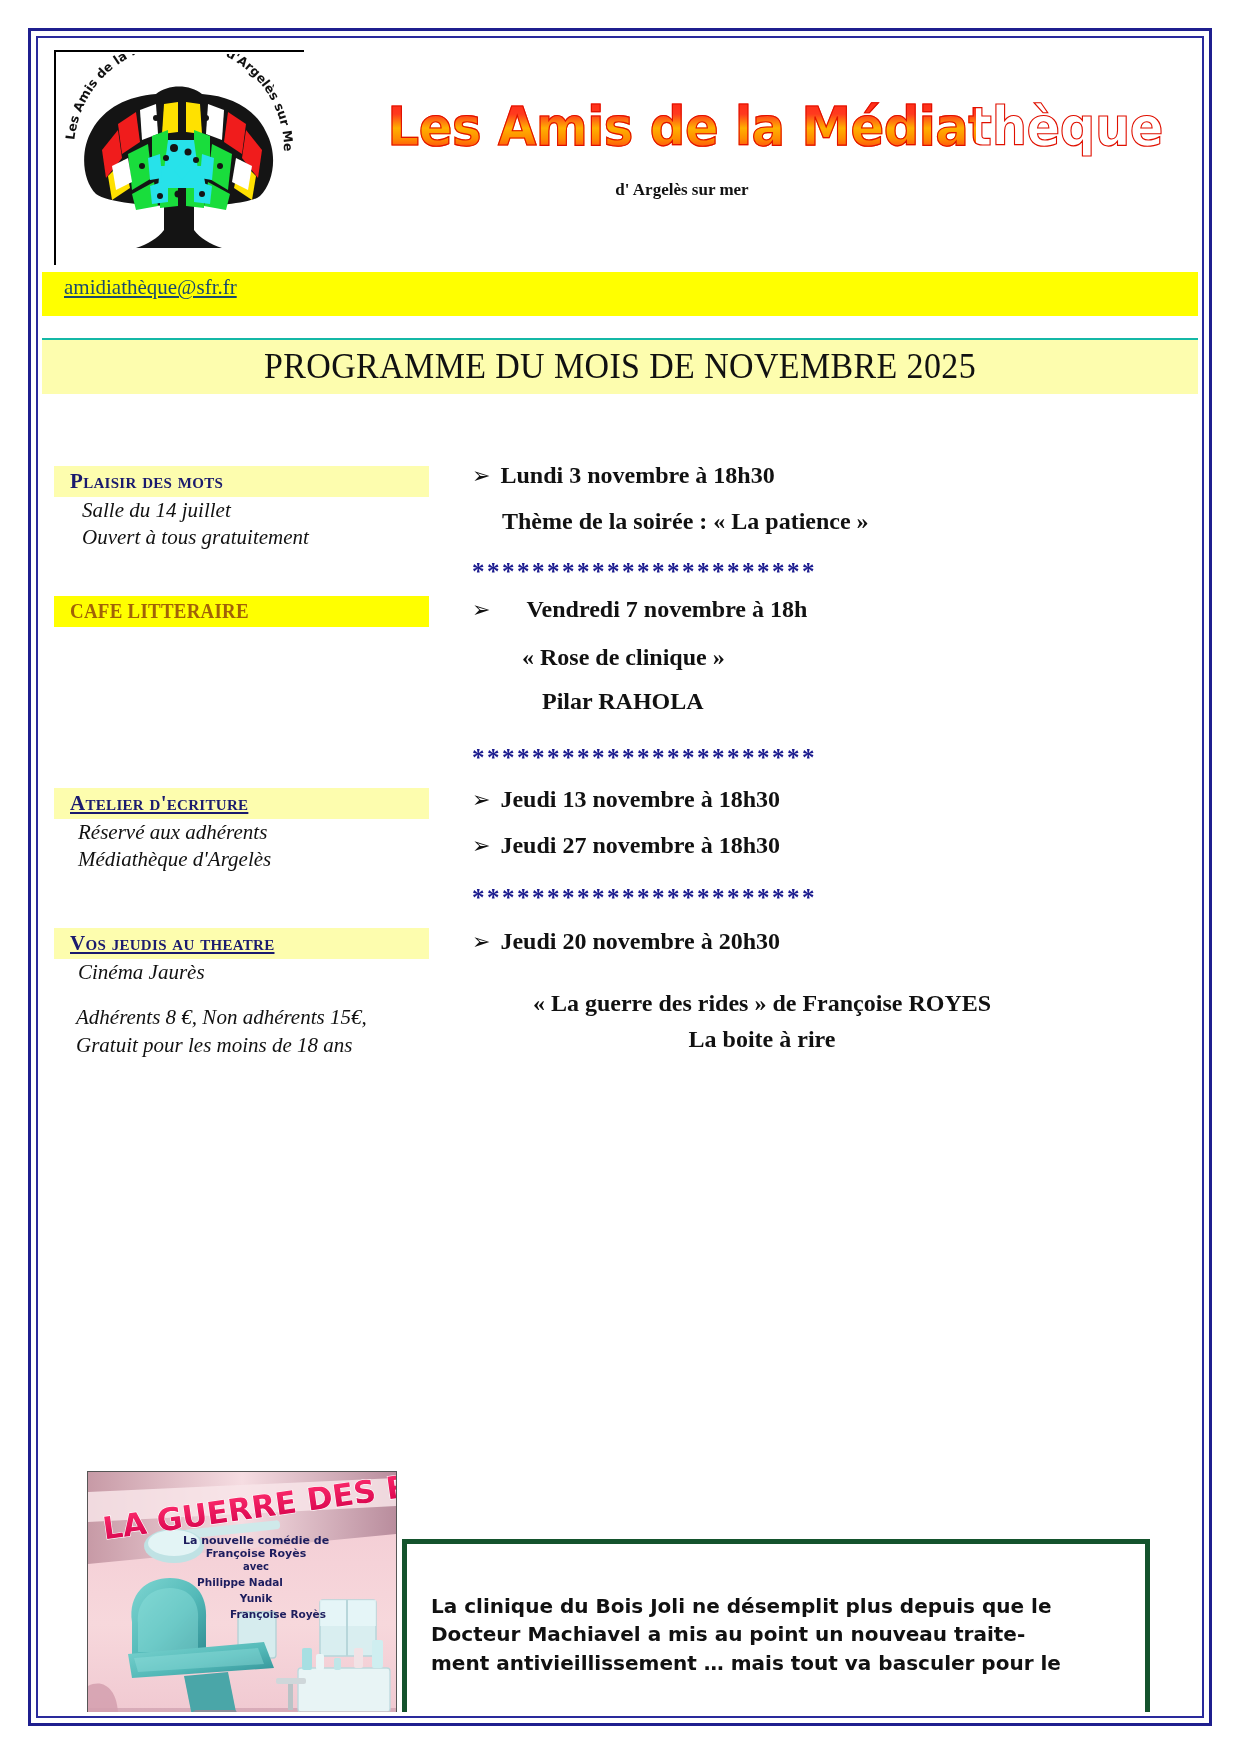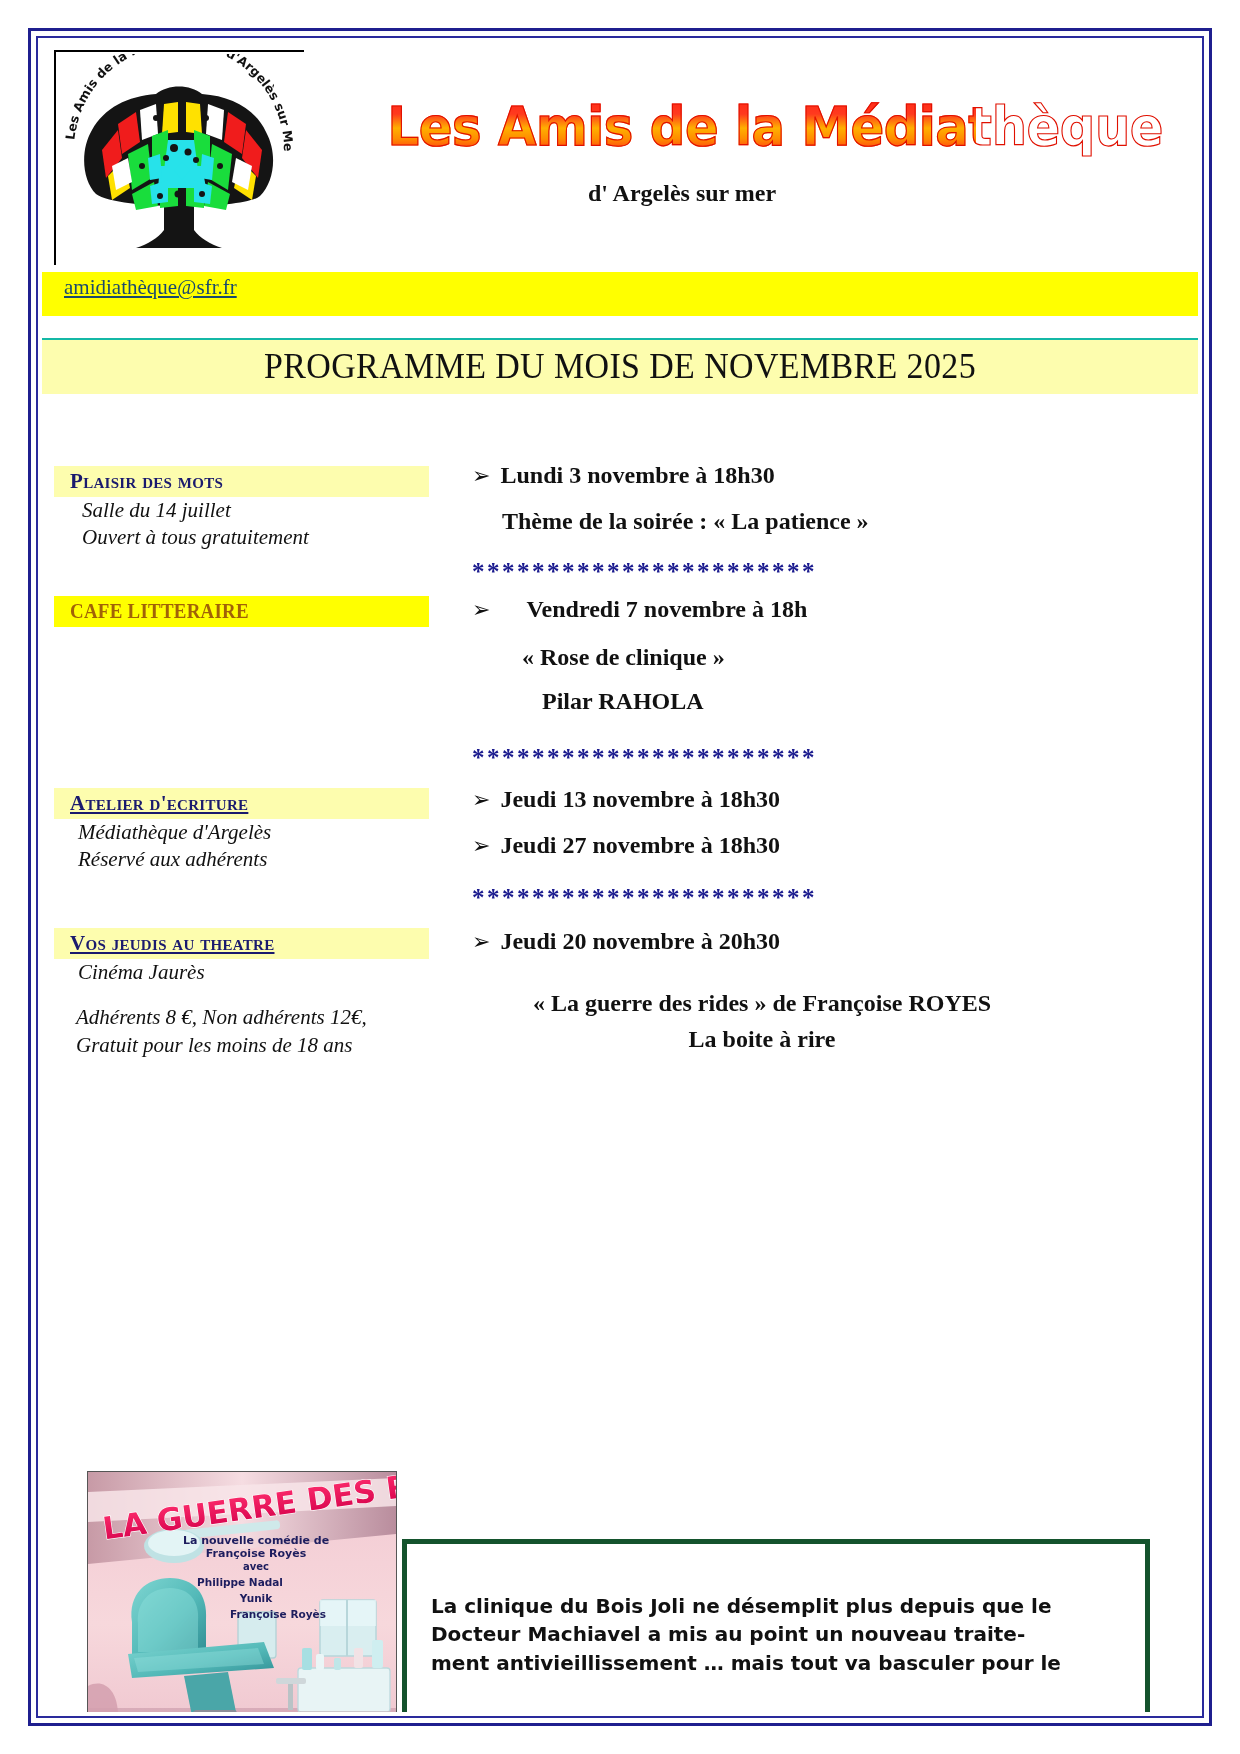--- a/index.html
+++ b/index.html
@@ -59,21 +59,21 @@
     -webkit-background-clip:text;
     background-clip:text;
     color:transparent;
     -webkit-text-stroke:1.2px #e01000;
     white-space:nowrap;
   }
   .brand-sub{
     margin-top:26px;
     font-family:"Liberation Serif", serif;
     font-weight:bold;
-    font-size:24px;
+    font-size:17px;
     color:#111;
   }
 
   
   .email-strip{
     position:relative;
     margin-top:2px;
     height:44px;
     background:#ffff00;
   }
@@ -302,39 +302,39 @@
         <span>« Rose de clinique »</span>
       </div>
       <div class="rt" style="top:222px;left:500px;">
         <span>Pilar RAHOLA</span>
       </div>
       <div class="stars" style="top:278px;">***********************</div>
 
       <div class="sec" style="top:322px;">
         <span class="sec-title pale sc navy ul-dot">Atelier d'ecriture</span>
         <div class="sec-lines tight">
+          <div>Réservé aux adhérents</div>
           <div>Médiathèque d'Argelès</div>
-          <div>Réservé aux adhérents</div>
         </div>
       </div>
       <div class="rt" style="top:320px;">
         <span class="bullet">➢</span><span>Jeudi 13 novembre à 18h30</span>
       </div>
       <div class="rt" style="top:366px;">
         <span class="bullet">➢</span><span>Jeudi 27 novembre à 18h30</span>
       </div>
       <div class="stars" style="top:418px;">***********************</div>
 
       <div class="sec" style="top:462px;">
         <span class="sec-title pale sc navy ul-dot">Vos jeudis au theatre</span>
         <div class="sec-lines tight">
           <div>Cinéma Jaurès</div>
         </div>
         <div class="sec-lines wide" style="padding-top:18px;">
-          <div>Adhérents 8 €, Non adhérents 12€,</div>
+          <div>Adhérents 8 €, Non adhérents 15€,</div>
           <div>Gratuit pour les moins de 18 ans</div>
         </div>
       </div>
       <div class="rt" style="top:462px;">
         <span class="bullet">➢</span><span>Jeudi 20 novembre à 20h30</span>
       </div>
       <div class="rt ctr" style="top:524px;left:400px;width:640px;">
         <span>« La guerre des rides » de Françoise ROYES</span>
       </div>
       <div class="rt ctr" style="top:560px;left:400px;width:640px;">

